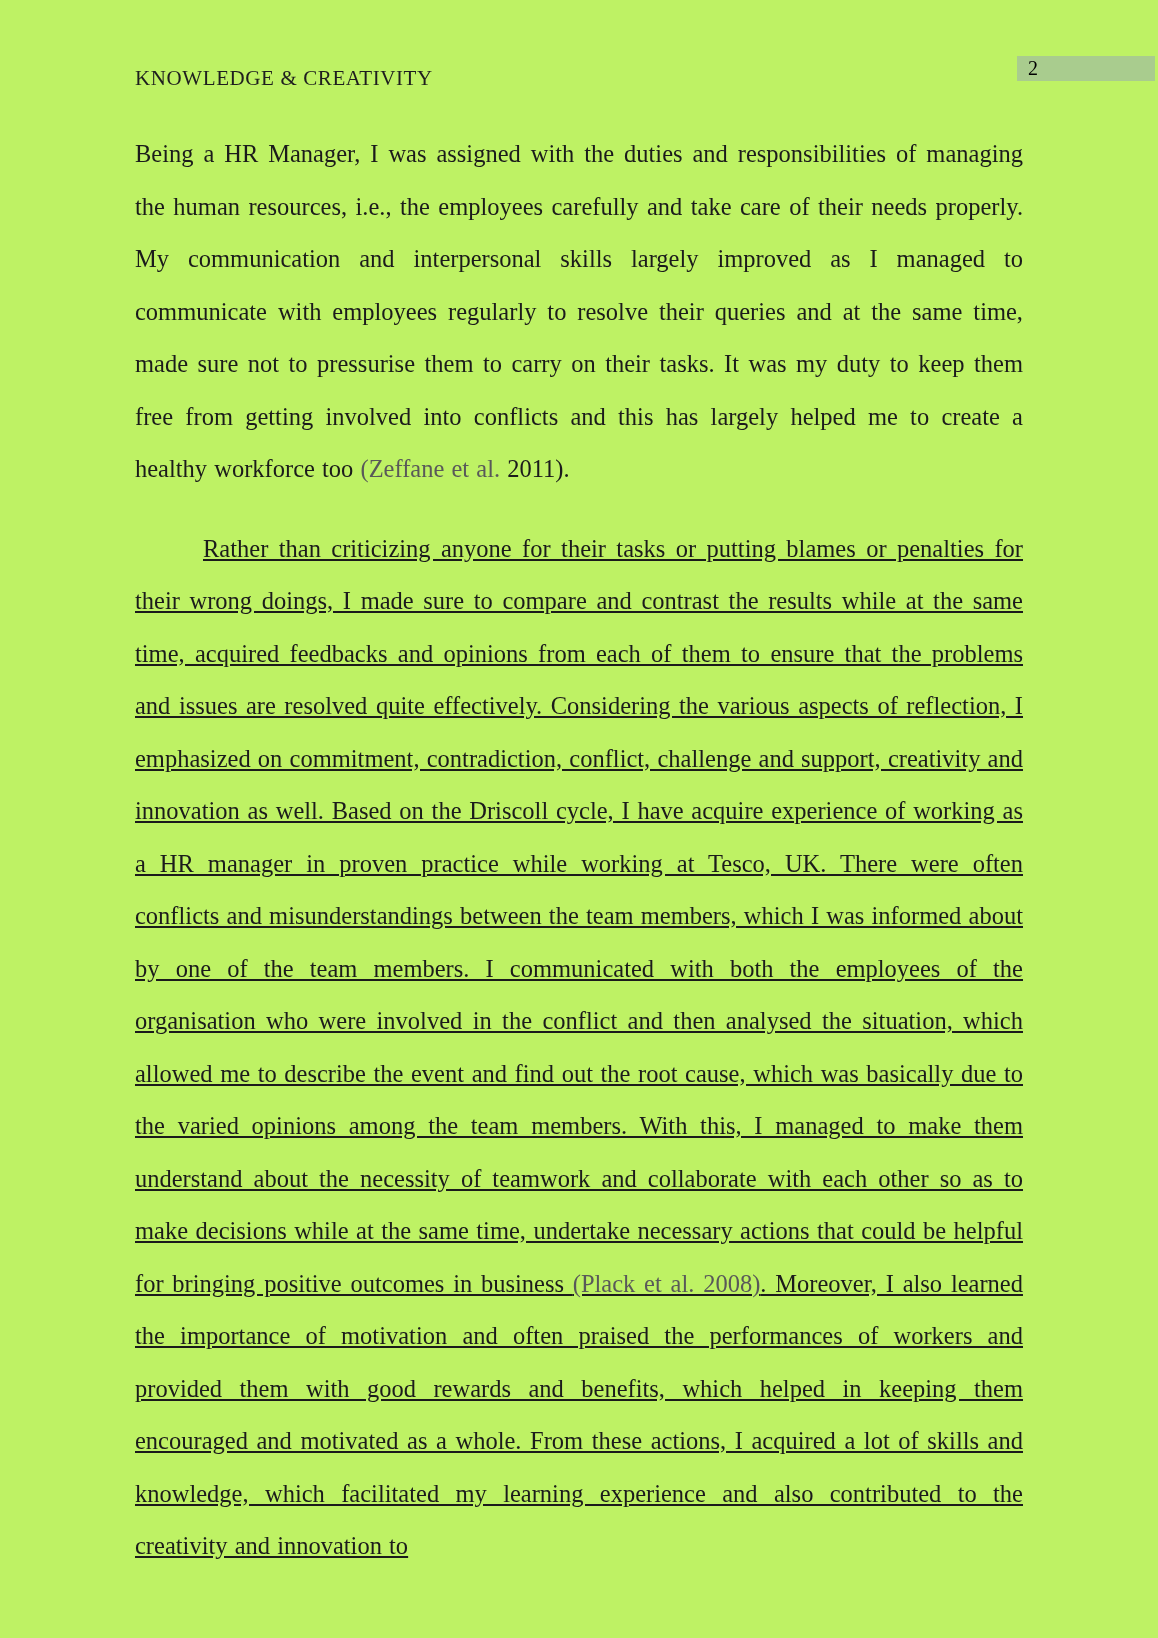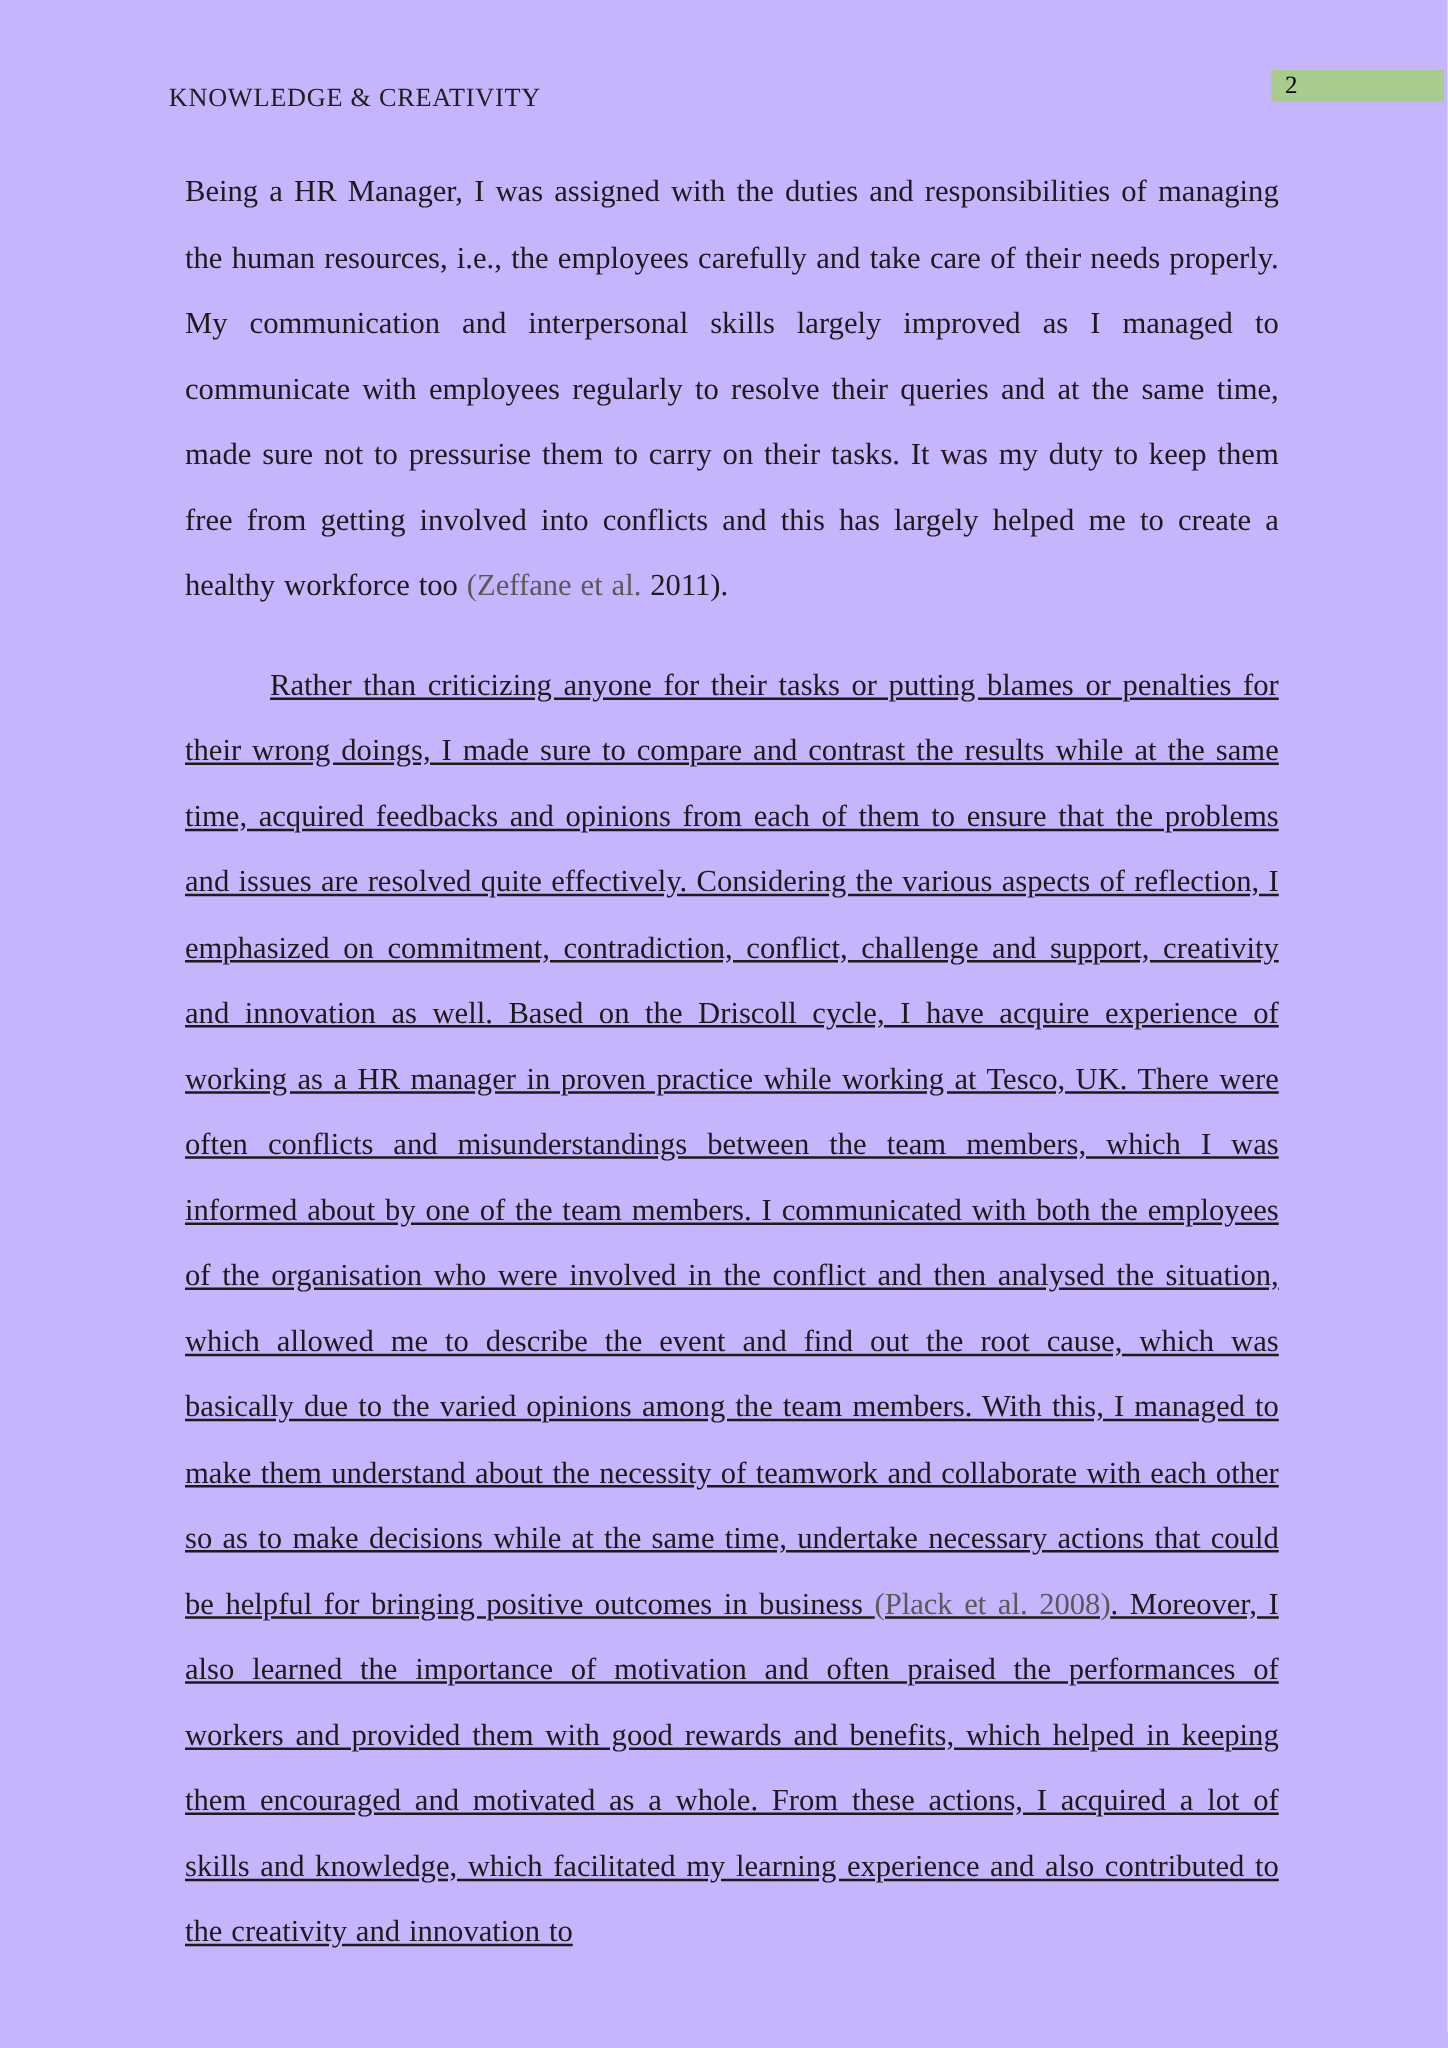--- a/index.html
+++ b/index.html
@@ -10,21 +10,21 @@
   body {
     width: 1158px;
     height: 1638px;
     position: relative;
     font-family: "Liberation Serif", serif;
     overflow: hidden;
   }
   .page {
     position: absolute;
     inset: 0;
-    background: #c4b5fd;
+    background: #bef264;
   }
   .running-head {
     position: absolute;
     top: 66px;
     left: 135px;
     font-size: 21px;
     letter-spacing: 0.6px;
     color: #1e1e1e;
     white-space: nowrap;
   }
@@ -34,21 +34,21 @@
     left: 1017px;
     width: 138px;
     height: 25px;
     line-height: 25px;
     padding-left: 11px;
     box-sizing: border-box;
     font-size: 20px;
   }
   .text-block {
     position: absolute;
-    left: 148px;
+    left: 135px;
     right: 135px;
     top: 128px;
   }
   .text-block p {
     margin: 0;
     font-size: 24.5px;
     line-height: 52.5px;
     text-align: justify;
     text-justify: inter-word;
     word-spacing: 1px;

